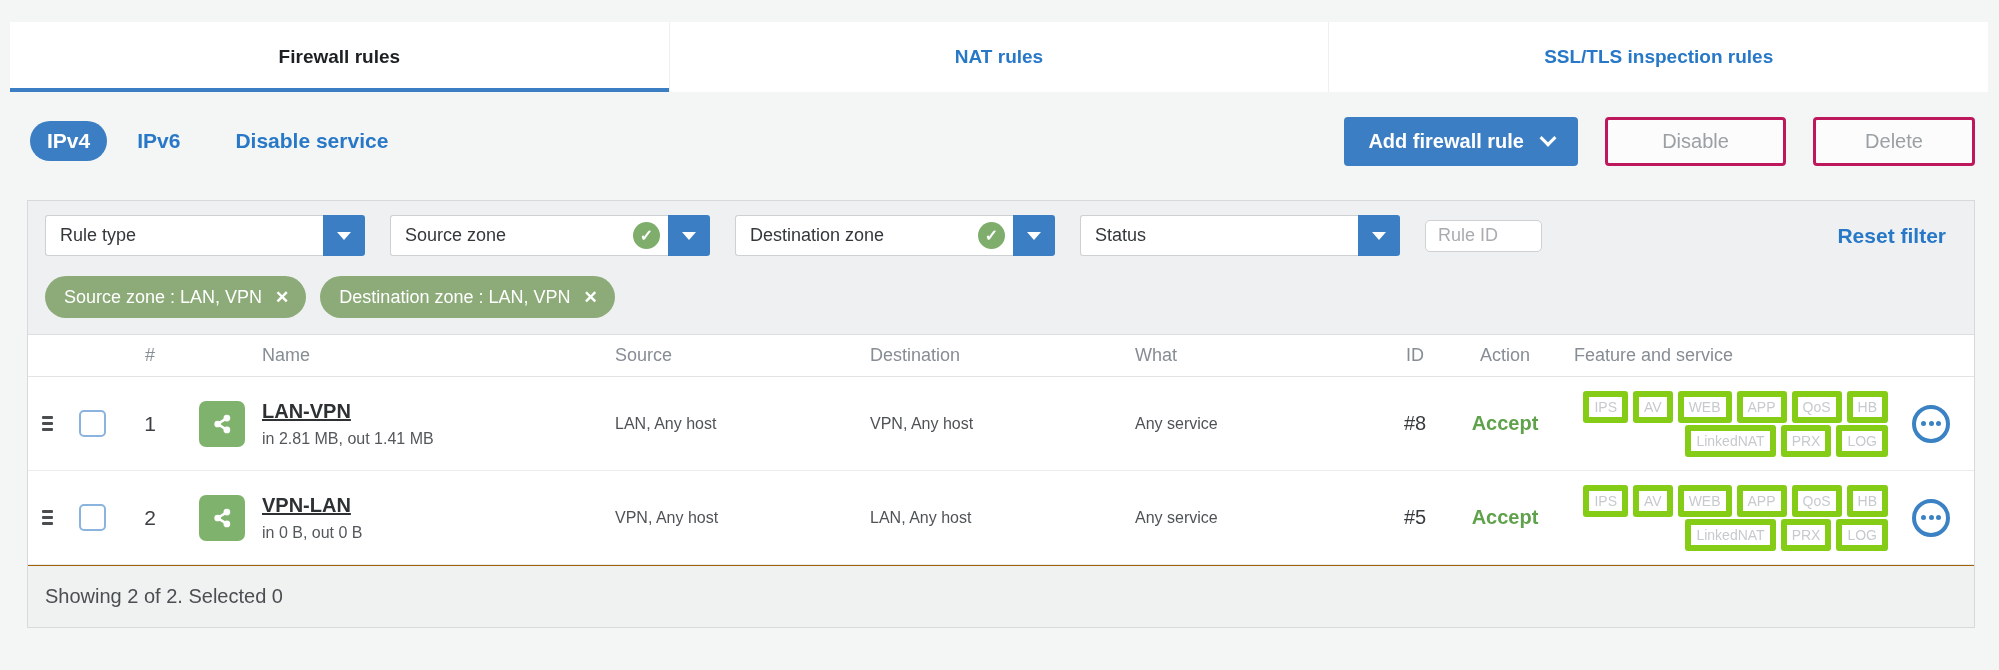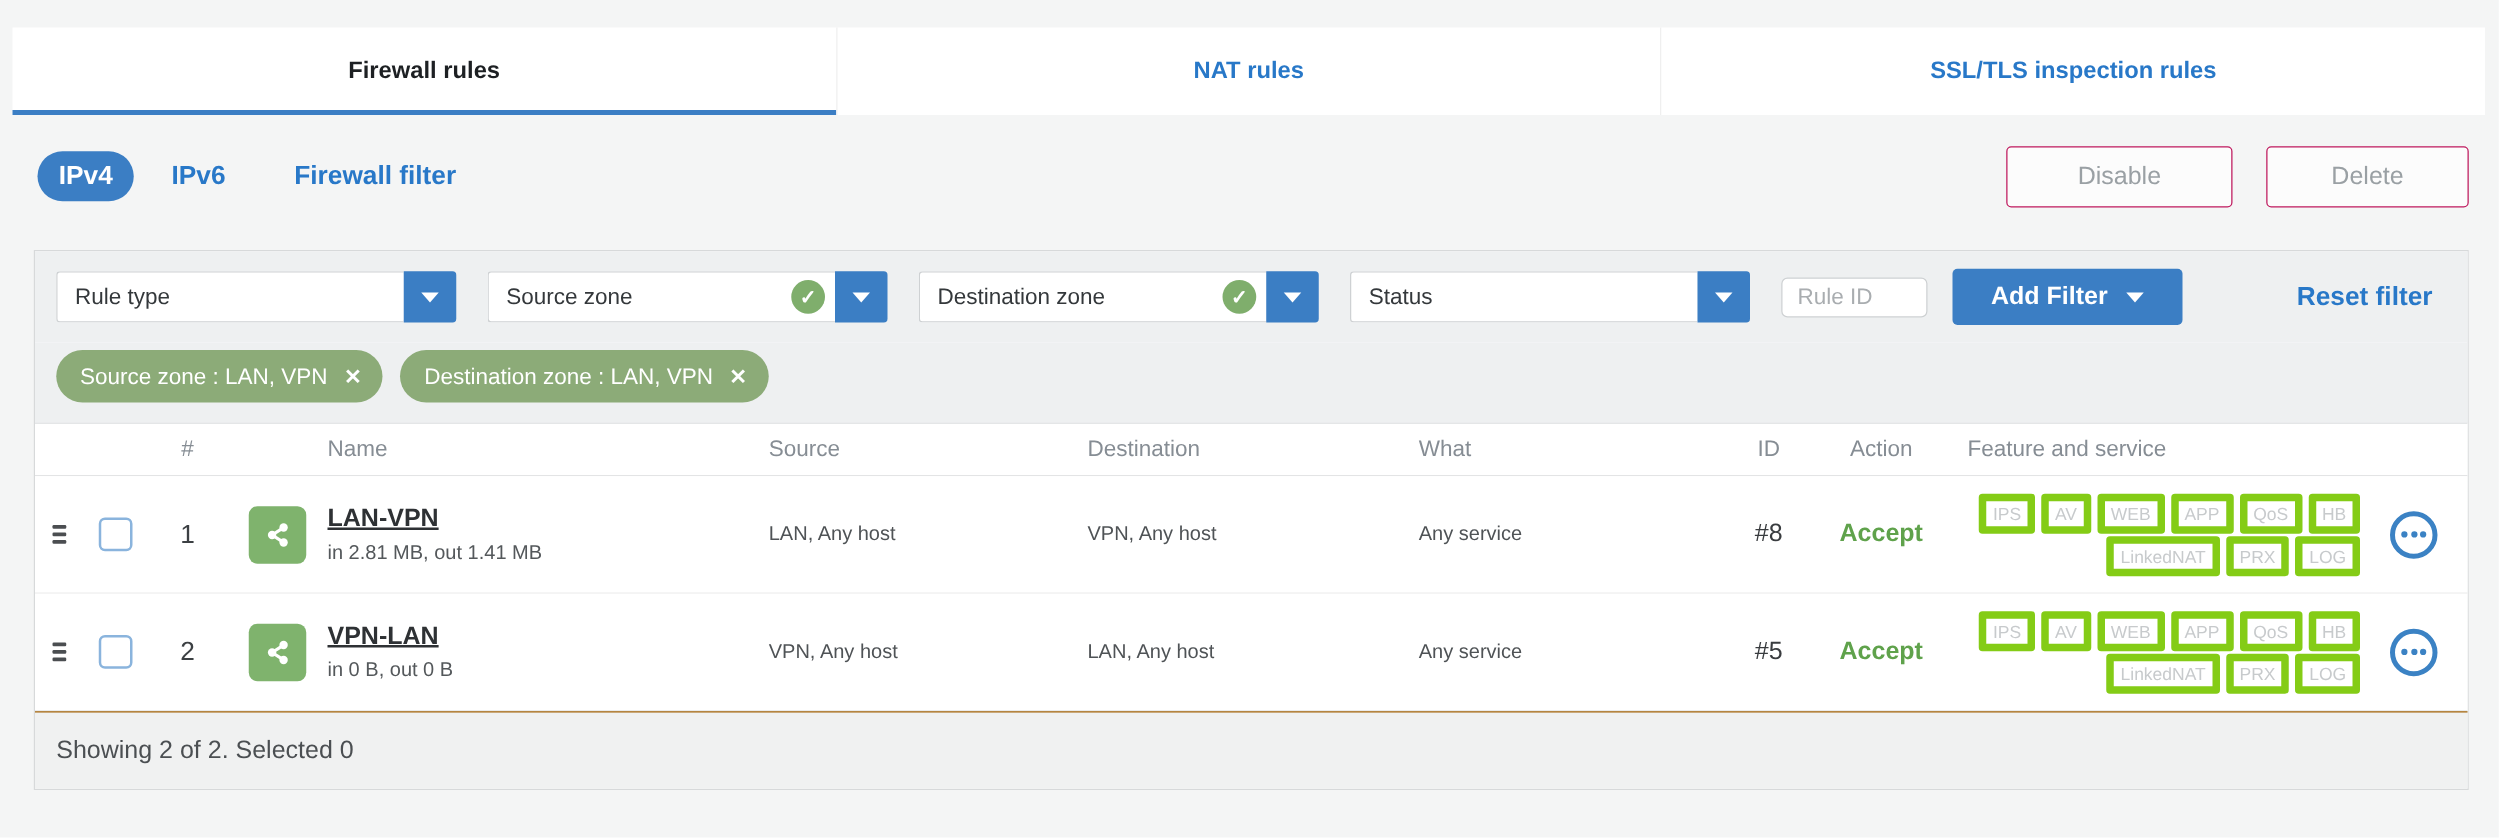--- a/index.html
+++ b/index.html
@@ -48,21 +48,21 @@
     background: #3b7ec4; color: #fff; font-size: 20px; font-weight: bold;
     border: none; border-radius: 4px; height: 49px; padding: 0 24px;
     display: flex; align-items: center; gap: 18px; cursor: pointer;
     font-family: "Liberation Sans", sans-serif;
   }
   .chevron-down {
     width: 12px; height: 12px; border-right: 3px solid #fff; border-bottom: 3px solid #fff;
     transform: rotate(45deg) translate(-2px, -2px); display: inline-block;
   }
   .btn-secondary {
-    background: #fcfcfc; border: 1px solid #be185d; border-radius: 4px;
+    background: #fcfcfc; border: 3px solid #be185d; border-radius: 4px;
     color: #9aa0a4; font-size: 20px; height: 49px; display: flex;
     align-items: center; justify-content: center; cursor: pointer;
     font-family: "Liberation Sans", sans-serif;
   }
   .btn-disable { width: 181px; }
   .btn-delete { width: 162px; }
 
   
   .panel {
     position: absolute; top: 200px; left: 27px; width: 1948px;
@@ -192,22 +192,26 @@
 
 <div class="tabbar">
   <div class="tab active">Firewall rules</div>
   <div class="tab">NAT rules</div>
   <div class="tab">SSL/TLS inspection rules</div>
 </div>
 
 <div class="toolbar">
   <span class="ip-pill active">IPv4</span>
   <span class="ip-pill inactive">IPv6</span>
-  <span class="link-btn">Firewall filter</span>
+  <span class="link-btn">Disable service</span>
   <div class="toolbar-right">
+    <button class="btn-primary">
+      <span>Add firewall rule</span>
+      <span class="chevron-down"></span>
+    </button>
     <button class="btn-secondary btn-disable">Disable</button>
     <button class="btn-secondary btn-delete">Delete</button>
   </div>
 </div>
 
 <div class="panel">
 
   <div class="filter-row">
     <div class="dd">
       <div class="dd-body">
@@ -239,24 +243,20 @@
     <div class="dd">
       <div class="dd-body">
         <span class="dd-label">Status</span>
 
       </div>
       <div class="dd-btn">
         <span class="caret-down"></span>
       </div>
     </div>
     <input class="rule-id-input" placeholder="Rule ID" style="">
-    <button class="btn-add-filter">
-      <span>Add Filter</span>
-      <span class="caret-down"></span>
-    </button>
     <span class="reset-filter">Reset filter</span>
   </div>
 
   <div class="chips-row">
     <div class="chip">
       <span>Source zone : LAN, VPN</span>
       <span class="chip-x">✕</span>
     </div>
     <div class="chip">
       <span>Destination zone : LAN, VPN</span>

